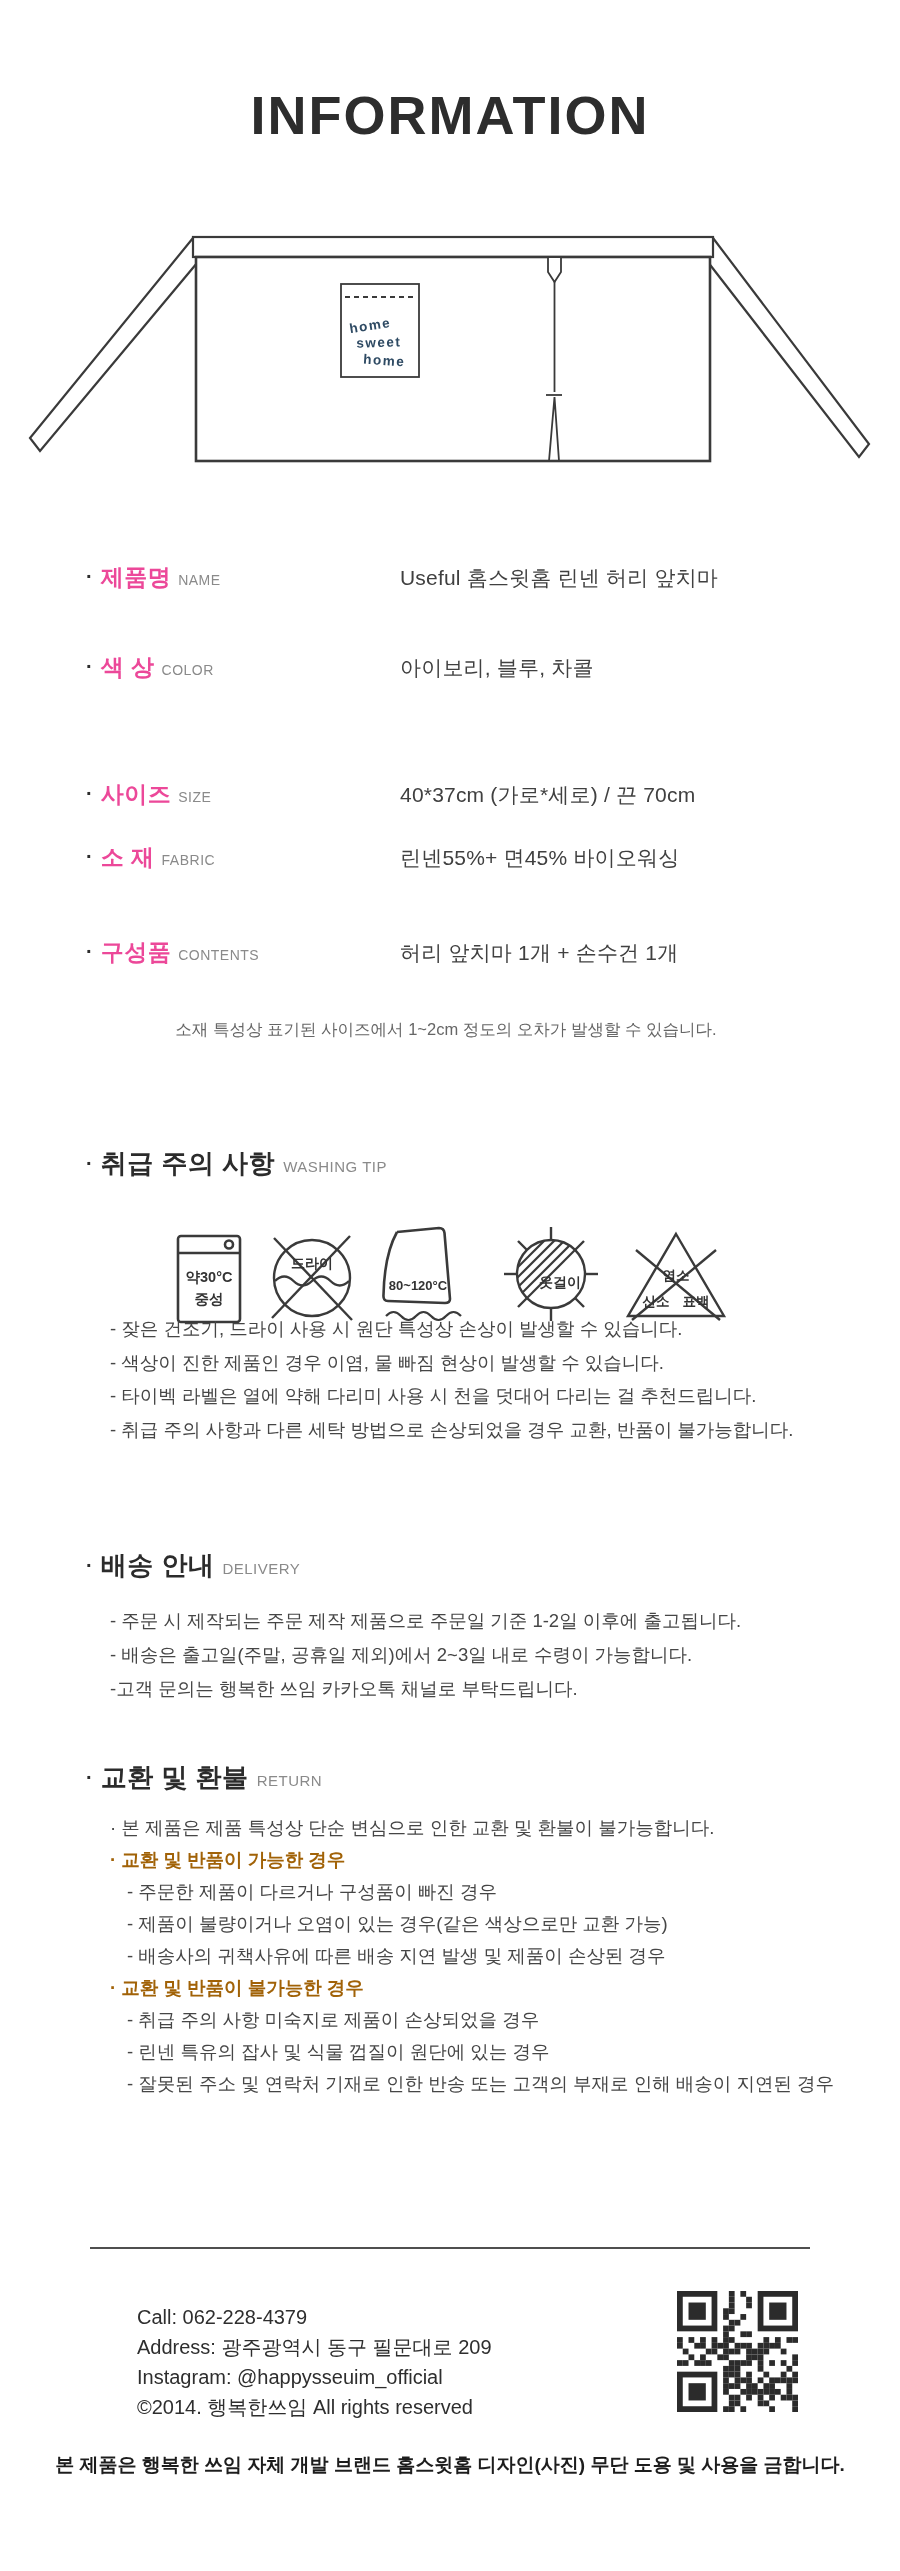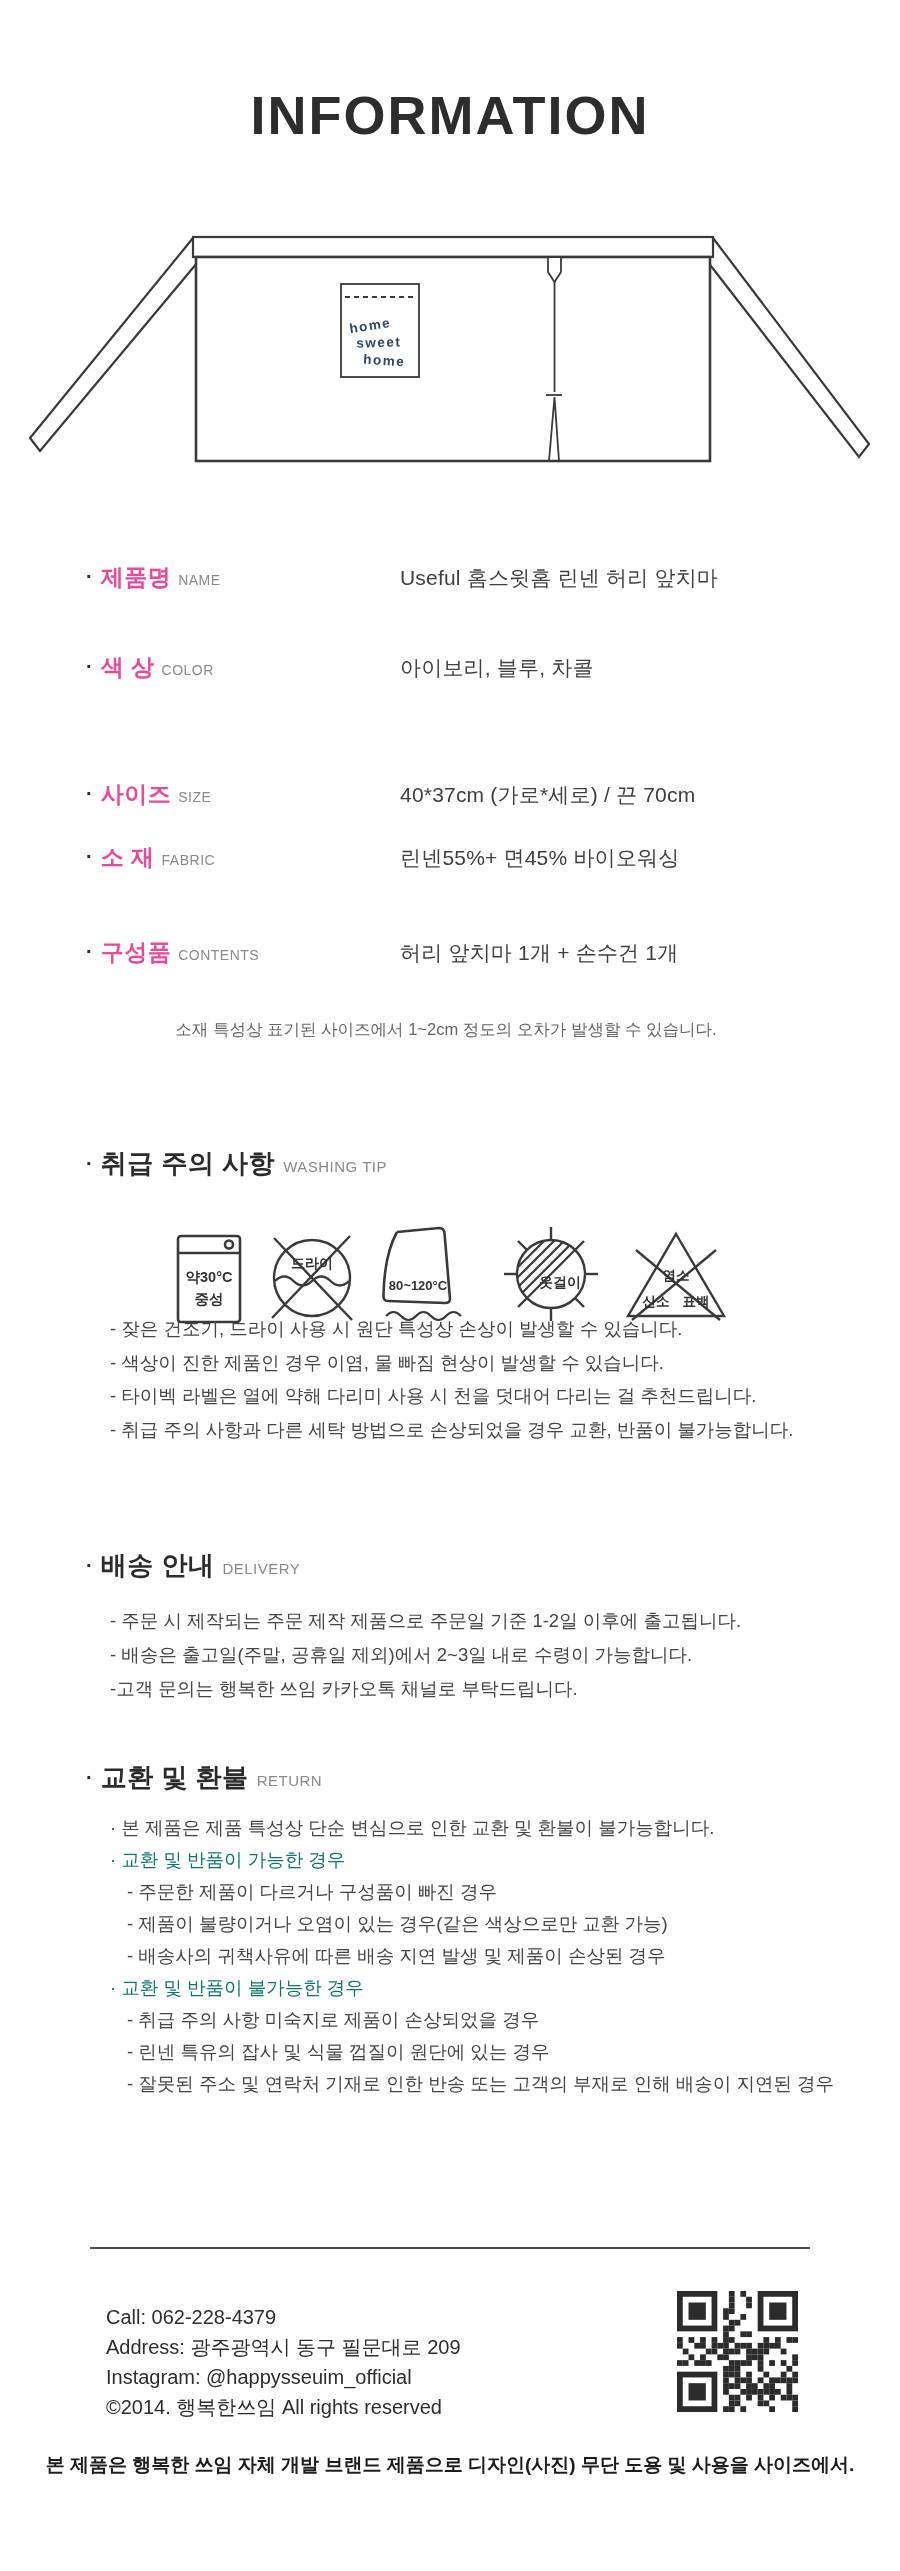--- a/index.html
+++ b/index.html
@@ -24,26 +24,26 @@
   .icons{top:1220px;left:176px;width:552px;height:104px;display:flex;
          justify-content:space-between;align-items:flex-end;}
   .icons svg{display:block;}
   .ic-txt{font-family:"Liberation Sans",sans-serif;font-weight:700;fill:#333;}
   
   .plist{left:110px;font-size:18.5px;color:#464646;white-space:nowrap;}
   .wash-list{top:1312px;line-height:33.5px;}
   .dlv-list{top:1604px;line-height:34px;}
   .ret-list{top:1812px;line-height:32px;}
   .r-line{display:block;}
-  .r-line.bold{font-weight:400;color:#0f766e;}
+  .r-line.bold{font-weight:700;color:#a16207;}
   .r-line.indent{padding-left:17px;}
   
   .divider{top:2247px;left:90px;width:720px;height:2px;background:#4f4f4f;}
   .foot{top:2302px;left:106px;font-size:20px;line-height:30px;color:#2e2e2e;white-space:nowrap;}
-  .foot div{height:30px;}
+  .foot div{height:30px;margin-left:31px;}
   .qr{top:2291px;left:677px;width:121px;height:121px;}
   .disclaimer{top:2452px;left:0;width:900px;text-align:center;font-size:19px;font-weight:700;color:#1d1d1d;}
   .line-art{stroke:#3a3a3a;fill:none;}
 </style>
 </head>
 <body>
 
 <div class="page">
 
   <div class="abs title">INFORMATION</div>
@@ -346,15 +346,15 @@
         <rect x="11.523809523809524" y="11.523809523809524" width="17.285714285714285" height="17.285714285714285" fill="#2b2b2b"></rect>
         <rect x="80.66666666666667" y="0" width="40.333333333333336" height="40.333333333333336" fill="#2b2b2b"></rect>
         <rect x="86.42857142857143" y="5.761904761904762" width="28.80952380952381" height="28.80952380952381" fill="#fff"></rect>
         <rect x="92.19047619047619" y="11.523809523809524" width="17.285714285714285" height="17.285714285714285" fill="#2b2b2b"></rect>
         <rect x="0" y="80.66666666666667" width="40.333333333333336" height="40.333333333333336" fill="#2b2b2b"></rect>
         <rect x="5.761904761904762" y="86.42857142857143" width="28.80952380952381" height="28.80952380952381" fill="#fff"></rect>
         <rect x="11.523809523809524" y="92.19047619047619" width="17.285714285714285" height="17.285714285714285" fill="#2b2b2b"></rect>
       </svg>
   </div>
 
-  <div class="abs disclaimer">본 제품은 행복한 쓰임 자체 개발 브랜드 제품으로 디자인(사진) 무단 도용 및 사용을 사이즈에서.</div>
+  <div class="abs disclaimer">본 제품은 행복한 쓰임 자체 개발 브랜드 홈스윗홈 디자인(사진) 무단 도용 및 사용을 금합니다.</div>
 
 </div>
 
 </body></html>

